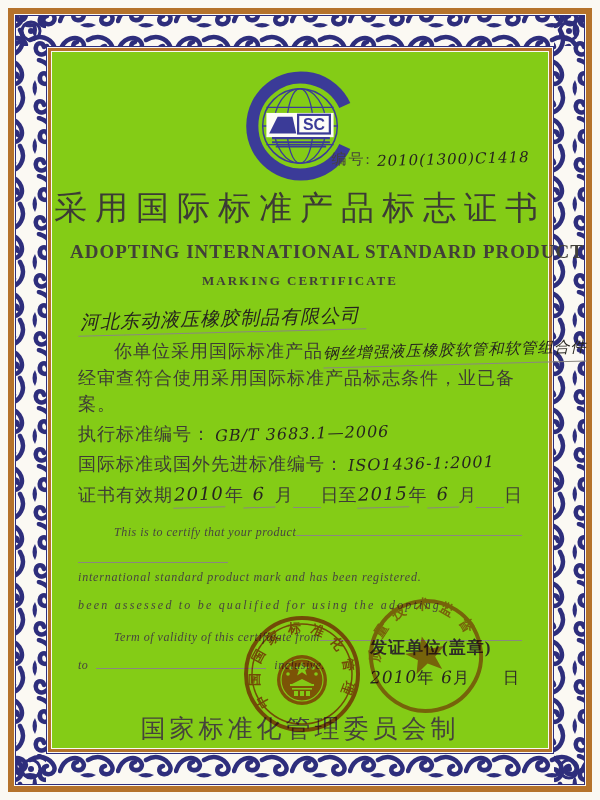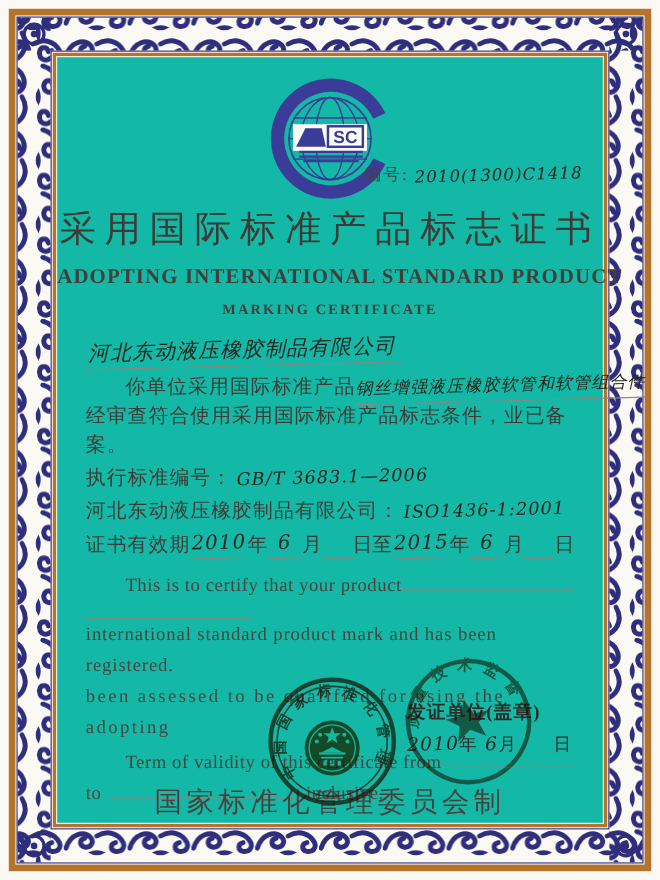--- a/index.html
+++ b/index.html
@@ -9,55 +9,55 @@
     font-family:"Liberation Serif","DejaVu Serif",serif;
     overflow:hidden;
   }
   .paper{
     position:absolute;left:0;top:0;width:600px;height:800px;
     background:#fbf9f3;
   }
   .frame-svg{position:absolute;left:0;top:0;}
   .content{
     position:absolute;left:52px;top:52px;width:496px;height:696px;
-    background:#14b8a6;
+    background:#84cc16;
     color:#3a3a34;
   }
   .logo-wrap{width:100%;text-align:center;margin-top:18px;height:112px;}
   .serial-line{
     position:absolute;top:98px;right:18px;
     font-size:15px;color:#44423c;letter-spacing:2px;
   }
   .hand{
     font-style:italic;
     font-family:"DejaVu Serif","Liberation Serif",serif;
     color:#26241f;letter-spacing:1px;
   }
   .tilt{display:inline-block;transform:rotate(-1.5deg);}
   .title-cn{
     margin-top:4px;text-align:center;
     font-size:33px;font-weight:normal;letter-spacing:8px;
     color:#3c3b35;white-space:nowrap;
   }
-  .title-en1{margin-top:10px;text-align:center;font-size:19px;font-weight:bold;letter-spacing:1px;color:#413f39;white-space:nowrap;}
+  .title-en1{margin-top:10px;text-align:center;font-size:19px;font-weight:bold;letter-spacing:1px;color:#413f39;white-space:nowrap;padding-left:18px;}
   .title-en2{margin-top:10px;text-align:center;font-size:13px;font-weight:bold;letter-spacing:2px;color:#413f39;}
   .body-block{margin:16px 26px 0 26px;font-size:18px;line-height:26px;color:#3e3c36;}
   .company-line{font-size:19px;border-bottom:1px solid #8a8880;display:inline-block;padding:0 6px 1px 2px;}
   .para-line{display:flex;align-items:center;white-space:nowrap;margin-top:4px;}
   .indent{padding-left:36px;}
   .fill-hand{
     border-bottom:1px solid #8a8880;flex:1;
     font-size:15.5px;white-space:nowrap;padding-bottom:1px;
   }
   .label-cn{letter-spacing:1px;}
   .hand-val{font-size:16px;padding-left:4px;}
   .validity{display:flex;align-items:flex-end;white-space:nowrap;margin-top:4px;}
   .blank{display:inline-block;border-bottom:1px solid #8a8880;text-align:center;}
   .b-year{width:56px;} .b-month{width:34px;} .b-day{width:30px;}
-  .eng-block{margin:10px 26px 0 26px;font-size:17px;line-height:28px;color:#47453f;letter-spacing:.5px;}
+  .eng-block{margin:10px 26px 0 26px;font-size:12px;line-height:28px;color:#47453f;letter-spacing:.5px;font-style:italic;}
   .eng-line{display:flex;align-items:baseline;white-space:nowrap;}
   .eng-underline{border-bottom:1px solid #8a8880;display:inline-block;height:16px;}
   .u-grow{flex:1;}
   .u-w150{width:150px;margin-right:8px;}
   .u-w170{width:170px;margin:0 8px;}
   .stamp{position:absolute;mix-blend-mode:multiply;}
   .stamp-left{left:190px;top:562px;}
   .stamp-right{left:314px;top:544px;transform:rotate(-12deg);}
   .issuer-block{position:absolute;left:318px;top:584px;width:190px;color:#2e2c27;}
   .issuer-label{font-size:17px;font-weight:bold;letter-spacing:1px;}
@@ -146,21 +146,21 @@
     <div class="para-line">
       <span class="label-cn indent">你单位采用国际标准产品</span>
       <span class="fill-hand hand tilt">钢丝增强液压橡胶软管和软管组合件</span>
     </div>
     <div class="label-cn">经审查符合使用采用国际标准产品标志条件，业已备案。</div>
     <div class="para-line">
       <span class="label-cn">执行标准编号：</span>
       <span class="hand hand-val tilt">GB/T 3683.1—2006</span>
     </div>
     <div class="para-line">
-      <span class="label-cn">河北东动液压橡胶制品有限公司：</span>
+      <span class="label-cn">国际标准或国外先进标准编号：</span>
       <span class="hand hand-val tilt">ISO1436-1:2001</span>
     </div>
     <div class="validity">
       <span class="label-cn">证书有效期</span>
       <span class="blank b-year hand tilt">2010</span>
       <span>年</span>
       <span class="blank b-month hand tilt">6</span>
       <span>月</span>
       <span class="blank b-day"></span>
       <span>日至</span>

